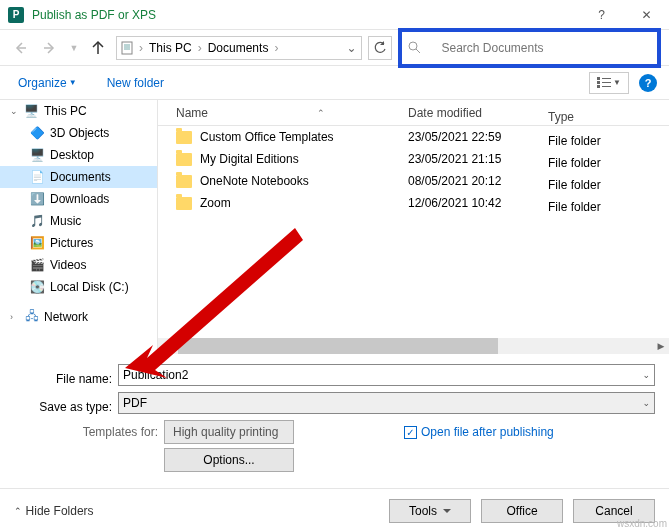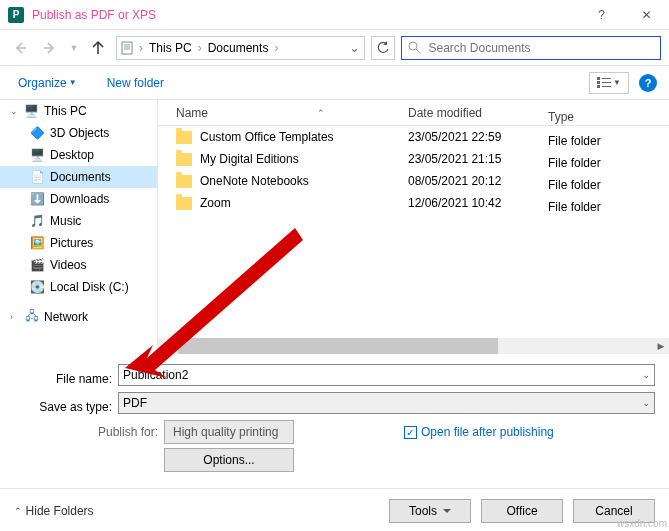--- a/index.html
+++ b/index.html
@@ -1,34 +1,34 @@
 <!DOCTYPE html>
 <html><head>
 <meta charset="utf-8">
 <style>
 * { box-sizing: border-box; font-family: "Segoe UI", Tahoma, sans-serif; font-size: 12px; }
 body { margin: 0; background: #fff; width: 669px; height: 531px; position: relative; overflow: hidden; }
 
 
 .titlebar { height: 30px; display: flex; align-items: center; border-bottom: 1px solid #e5e5e5; }
 .titlebar .app-icon { width: 16px; height: 16px; margin: 0 8px; background: #0b6a5f; display: flex; align-items: center; justify-content: center; color: #fff; font-weight: bold; font-size: 10px; border-radius: 2px; }
-.titlebar .title { flex: 1; color: #ec4899; }
+.titlebar .title { flex: 1; color: #15803d; }
 .titlebar .win-btn { width: 45px; height: 30px; display: flex; align-items: center; justify-content: center; color: #555; }
 
 
 .navrow { height: 36px; display: flex; align-items: center; padding: 0 8px; gap: 6px; border-bottom: 1px solid #e5e5e5; }
 .nav-btn { width: 24px; height: 24px; display: flex; align-items: center; justify-content: center; color: #888; }
 .nav-btn.enabled { color: #333; }
 .breadcrumb-box { flex: 1; height: 24px; border: 1px solid #ccc; display: flex; align-items: center; max-width: 310px; }
 .breadcrumb-box .bc-icon { width: 20px; display: flex; align-items: center; justify-content: center; }
 .breadcrumb-box .bc-seg { padding: 0 4px; }
 .breadcrumb-box .bc-chev { color: #999; padding: 0 2px; }
 .breadcrumb-box .bc-drop { margin-left: auto; width: 18px; text-align: center; color: #666; }
 .refresh-btn { width: 24px; height: 24px; border: 1px solid #ccc; display: flex; align-items: center; justify-content: center; color: #555; }
-.search-box { flex: 1; height: 24px; border: 1px solid #1d4ed8; display: flex; align-items: center; padding: 0 6px; color: #888; gap: 6px; }
+.search-box { flex: 1; height: 40px; border: 4px solid #1d4ed8; display: flex; align-items: center; padding: 0 6px; color: #888; gap: 19px; }
 .search-box input { border: none; outline: none; flex: 1; color: #888; }
 
 
 .toolbar { height: 34px; display: flex; align-items: center; padding: 0 12px; border-bottom: 1px solid #e5e5e5; }
 .tool-link { color: #0066cc; padding: 4px 6px; display: flex; align-items: center; gap: 2px; margin-right: 18px; }
 .tool-right { margin-left: auto; display: flex; align-items: center; gap: 10px; }
 .view-btn { width: 40px; height: 22px; border: 1px solid #ccc; display: flex; align-items: center; justify-content: center; color: #555; gap: 2px; }
 .help-btn { width: 18px; height: 18px; border-radius: 50%; background: #0078d7; color: #fff; display: flex; align-items: center; justify-content: center; font-weight: bold; font-size: 11px; }
 
 
@@ -293,21 +293,21 @@
   </div>
   <div class="form-row">
     <div class="form-label">Save as type:</div>
     <div class="form-field combo">
       <span>PDF</span>
       <span class="dd">⌄</span>
     </div>
   </div>
 
   <div class="opt-row">
-    <div class="opt-label">Publish for:</div>
+    <div class="opt-label">Templates for:</div>
     <div class="grey-btn" style="width:130px;justify-content:flex-start;padding:0 8px;">
       <span>High quality printing</span>
     </div>
     <div style="width:110px"></div>
     <span class="checkbox">✓</span>
     <span class="link-text">Open file after publishing</span>
   </div>
   <div class="opt-row" style="margin-top:4px">
     <div class="opt-label"></div>
     <div class="grey-btn enabled" style="width:130px">

